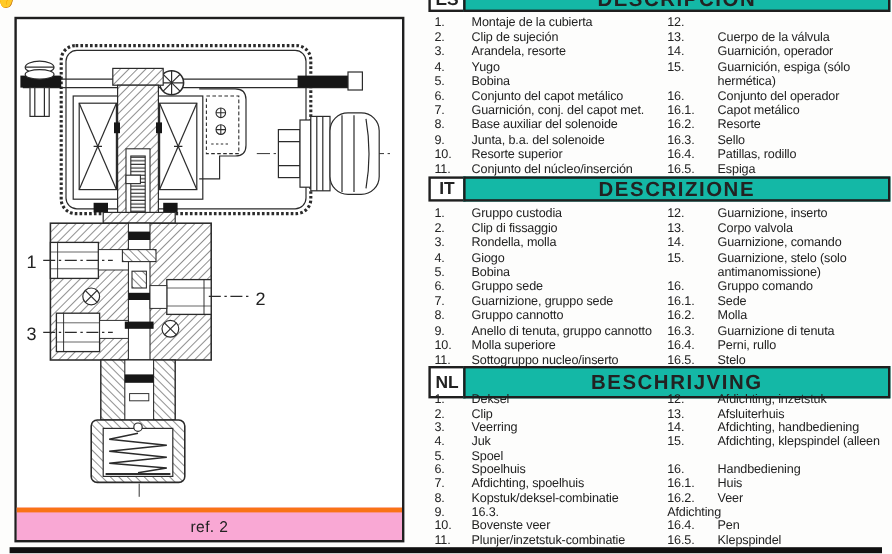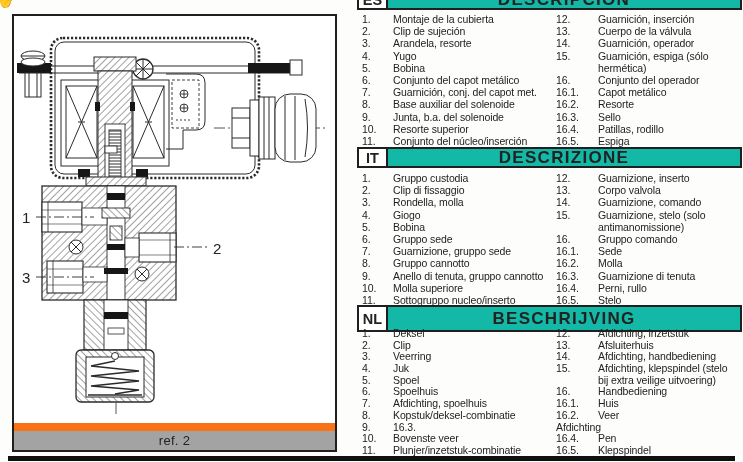--- a/index.html
+++ b/index.html
@@ -9,23 +9,23 @@
     font-family:"Liberation Sans", sans-serif;
   }
   
   .figure-frame{
     position:absolute;left:12px;top:14px;width:325px;height:438px;
     border:2px solid #1f1f1f;box-sizing:border-box;background:#fff;
   }
   .figure-canvas{position:absolute;left:0;top:0;width:321px;height:405px;}
   .figure-caption{
     position:absolute;left:0;right:0;bottom:0;height:27px;
-    border-top:8px solid #f97316;box-sizing:border-box;
+    border-top:4px solid #f97316;box-sizing:border-box;
     display:flex;align-items:center;justify-content:center;
-    font-size:13px;letter-spacing:.3px;background:#a3a3a3;
+    font-size:13px;letter-spacing:.3px;background:#f9a8d4;
   }
   .hand{
     position:absolute;left:-4px;top:-8px;font-size:16px;line-height:1;
     transform:rotate(-14deg);z-index:3;color:#2a2a2a;
   }
   
   .panel{position:absolute;left:355px;top:0;width:388px;height:462px;}
   .sec-header{position:absolute;left:2px;right:1px;display:flex;box-sizing:border-box;}
   .sec-header .lang-box{
     width:31px;border:2px solid #1f1f1f;box-sizing:border-box;background:#fff;
@@ -226,21 +226,20 @@
 
   <div class="sec-header h-es">
     <div class="lang-box">ES</div>
     <div class="title-box">DESCRIPCIÓN</div>
   </div>
   <div class="rows r-es">
       <div class="row">
         <span class="c">1.</span>
         <span class="c">Montaje de la cubierta</span>
         <span class="c">12.</span>
-        <span class="c">Guarnición, inserción</span>
       </div>
       <div class="row">
         <span class="c">2.</span>
         <span class="c">Clip de sujeción</span>
         <span class="c">13.</span>
         <span class="c">Cuerpo de la válvula</span>
       </div>
       <div class="row">
         <span class="c">3.</span>
         <span class="c">Arandela, resorte</span>
@@ -390,27 +389,26 @@
       <div class="row">
         <span class="c">3.</span>
         <span class="c">Veerring</span>
         <span class="c">14.</span>
         <span class="c">Afdichting, handbediening</span>
       </div>
       <div class="row">
         <span class="c">4.</span>
         <span class="c">Juk</span>
         <span class="c">15.</span>
-        <span class="c">Afdichting, klepspindel (stelo</span>
+        <span class="c">Afdichting, klepspindel (alleen</span>
       </div>
       <div class="row">
         <span class="c">5.</span>
         <span class="c">Spoel</span>
         <span class="c"></span>
-        <span class="c">bij extra veilige uitvoering)</span>
       </div>
       <div class="row">
         <span class="c">6.</span>
         <span class="c">Spoelhuis</span>
         <span class="c">16.</span>
         <span class="c">Handbediening</span>
       </div>
       <div class="row">
         <span class="c">7.</span>
         <span class="c">Afdichting, spoelhuis</span>

